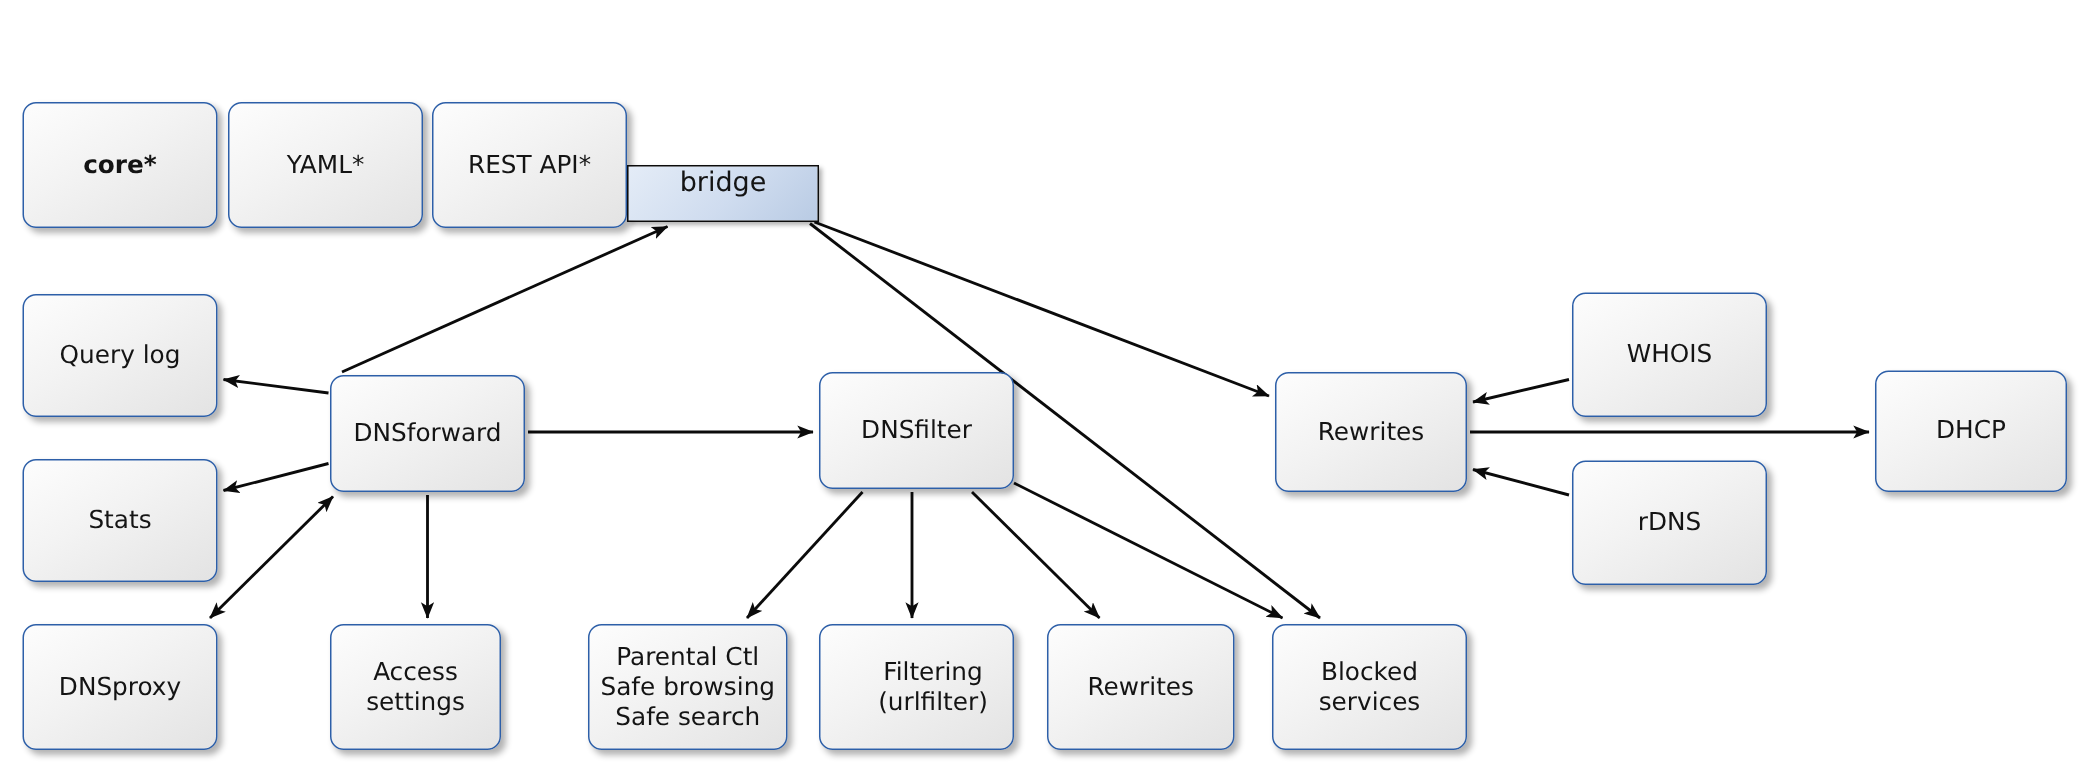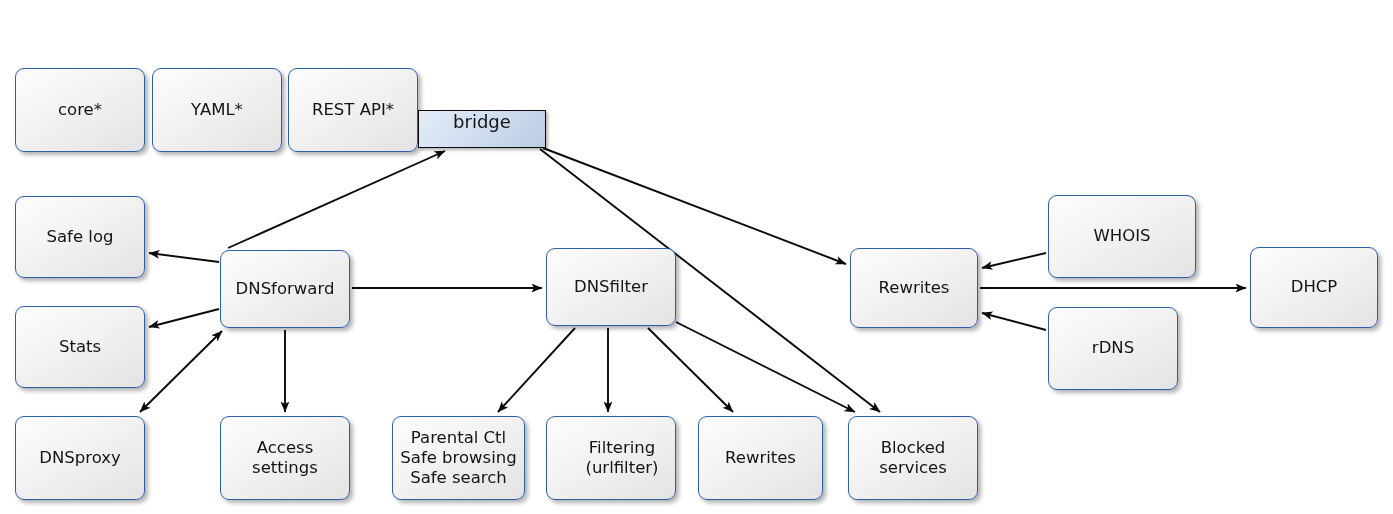--- a/index.html
+++ b/index.html
@@ -96,41 +96,41 @@
         <line x1="608" y1="328" x2="608" y2="412" stroke="#0b0b0b" stroke-width="1.9" marker-end="url(#arrowEnd)"></line>
         <line x1="648" y1="328" x2="733" y2="412" stroke="#0b0b0b" stroke-width="1.9" marker-end="url(#arrowEnd)"></line>
         <line x1="676" y1="322" x2="855" y2="412" stroke="#0b0b0b" stroke-width="1.9" marker-end="url(#arrowEnd)"></line>
         <line x1="980" y1="288" x2="1246" y2="288" stroke="#0b0b0b" stroke-width="1.9" marker-end="url(#arrowEnd)"></line>
         <line x1="1046" y1="253" x2="982" y2="268" stroke="#0b0b0b" stroke-width="1.9" marker-end="url(#arrowEnd)"></line>
         <line x1="1046" y1="330" x2="982" y2="313" stroke="#0b0b0b" stroke-width="1.9" marker-end="url(#arrowEnd)"></line>
       </g>
   </svg>
 
   <div id="nodes-layer">
-      <div class="node" style="left: 15px; top: 68px; width: 130px; height: 84px;"><span>core*</span></div>
+      <div class="node" style="left: 15px; top: 68px; width: 130px; height: 84px; font-weight: bold;"><span>core*</span></div>
       <div class="node" style="left: 152px; top: 68px; width: 130px; height: 84px;"><span>YAML*</span></div>
       <div class="node" style="left: 288px; top: 68px; width: 130px; height: 84px;"><span>REST API*</span></div>
       <div class="node-bridge" style="left: 418px; top: 110px; width: 128px; height: 38px;">
         <span>bridge</span>
       </div>
-      <div class="node" style="left: 15px; top: 196px; width: 130px; height: 82px;"><span>Safe log</span></div>
+      <div class="node" style="left: 15px; top: 196px; width: 130px; height: 82px;"><span>Query log</span></div>
       <div class="node" style="left: 15px; top: 306px; width: 130px; height: 82px;"><span>Stats</span></div>
       <div class="node" style="left: 15px; top: 416px; width: 130px; height: 84px;"><span>DNSproxy</span></div>
       <div class="node" style="left: 220px; top: 250px; width: 130px; height: 78px;"><span>DNSforward</span></div>
-      <div class="node" style="left: 220px; top: 416px; width: 130px; height: 84px;"><span>Access
+      <div class="node" style="left: 220px; top: 416px; width: 114px; height: 84px;"><span>Access
 settings</span></div>
       <div class="node" style="left: 546px; top: 248px; width: 130px; height: 78px;"><span>DNSfilter</span></div>
       <div class="node" style="left: 392px; top: 416px; width: 133px; height: 84px;"><span>Parental Ctl
 Safe browsing
 Safe search</span></div>
       <div class="node" style="left: 546px; top: 416px; width: 130px; height: 84px; padding-left: 22px;"><span>Filtering
 (urlfilter)</span></div>
       <div class="node" style="left: 698px; top: 416px; width: 125px; height: 84px;"><span>Rewrites</span></div>
       <div class="node" style="left: 848px; top: 416px; width: 130px; height: 84px;"><span>Blocked
 services</span></div>
       <div class="node" style="left: 850px; top: 248px; width: 128px; height: 80px;"><span>Rewrites</span></div>
-      <div class="node" style="left: 1048px; top: 195px; width: 148px; height: 83px;"><span>WHOIS</span></div>
+      <div class="node" style="left: 1048px; top: 195px; width: 130px; height: 83px;"><span>WHOIS</span></div>
       <div class="node" style="left: 1048px; top: 307px; width: 130px; height: 83px;"><span>rDNS</span></div>
       <div class="node" style="left: 1250px; top: 247px; width: 128px; height: 81px;"><span>DHCP</span></div>
     </div>
 
 
 </div>
 
 </body></html>

